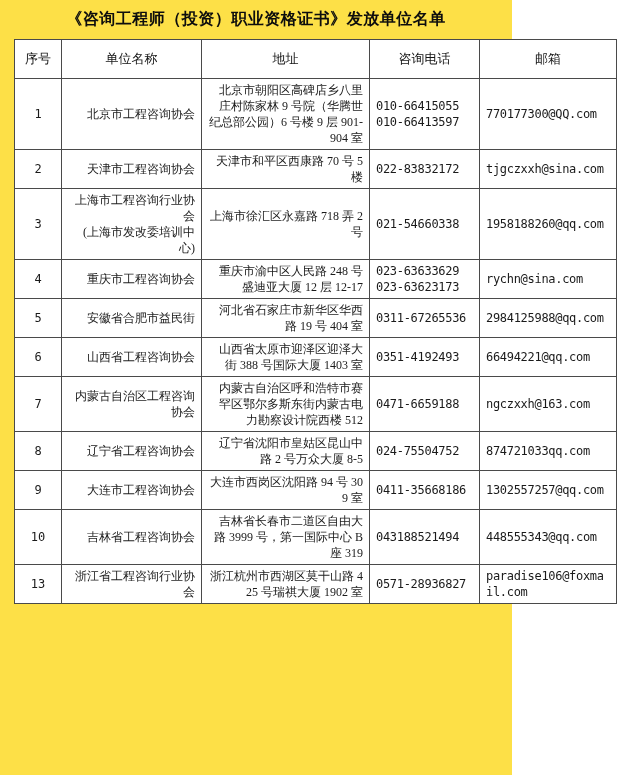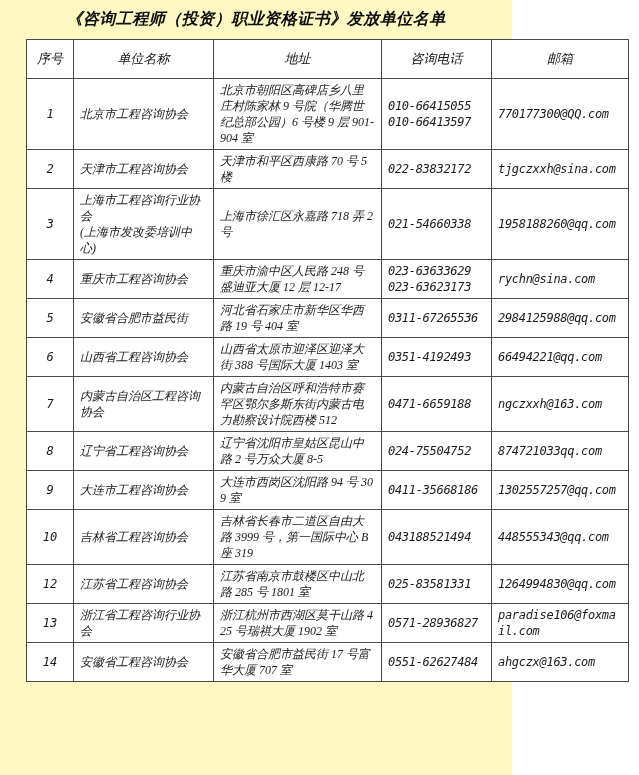--- a/index.html
+++ b/index.html
@@ -8,37 +8,36 @@
     background: #ffffff;
     width: 639px;
     font-family: "Liberation Serif", serif;
     color: #121212;
   }
   .page {
     width: 512px;
     min-height: 775px;
     box-sizing: border-box;
     padding-top: 9px;
-    background: #fef9c3;
-    font-style: italic;
+    background: #fde047;
   }
   .doc-title {
     text-align: center;
     font-size: 16px;
     font-weight: bold;
     font-family: "Liberation Sans", sans-serif;
     margin: 0 0 9px 0;
     letter-spacing: 0.5px;
     color: #0d0d0d;
   }
   table.units {
     border-collapse: collapse;
     table-layout: fixed;
     width: 602px;
-    margin-left: 26px;
+    margin-left: 14px;
     background: #ffffff;
   }
   col.c-no    { width: 47px; }
   col.c-name  { width: 140px; }
   col.c-addr  { width: 168px; }
   col.c-phone { width: 110px; }
   col.c-email { width: 137px; }
   th, td {
     border: 1px solid #4a4a4a;
     font-size: 12px;
@@ -54,21 +53,21 @@
     font-size: 13px;
     text-align: center;
     padding: 11px 4px;
     color: #141414;
   }
   td.cell-no {
     text-align: center;
     font-family: "DejaVu Sans Mono", monospace;
     color: #1a1a1a;
   }
-  td.cell-name, td.cell-addr { text-align: left; color: #1a1a1a; }
+  td.cell-name, td.cell-addr { text-align: right; color: #1a1a1a; }
   td.cell-phone, td.cell-email {
     text-align: left;
     font-family: "DejaVu Sans Mono", monospace;
     font-size: 12px;
     letter-spacing: -0.3px;
     color: #1a1a1a;
   }
 </style>
 </head>
 <body>
@@ -161,35 +160,21 @@
     <td class="cell-email">1302557257@qq.com</td>
   </tr>
         <tr>
     <td class="cell-no">10</td>
     <td class="cell-name">吉林省工程咨询协会</td>
     <td class="cell-addr">吉林省长春市二道区自由大路 3999 号，第一国际中心 B 座 319</td>
     <td class="cell-phone">043188521494</td>
     <td class="cell-email">448555343@qq.com</td>
   </tr>
         <tr>
-    <td class="cell-no">12</td>
-    <td class="cell-name">江苏省工程咨询协会</td>
-    <td class="cell-addr">江苏省南京市鼓楼区中山北路 285 号 1801 室</td>
-    <td class="cell-phone">025-83581331</td>
-    <td class="cell-email">1264994830@qq.com</td>
-  </tr>
-        <tr>
     <td class="cell-no">13</td>
     <td class="cell-name">浙江省工程咨询行业协会</td>
     <td class="cell-addr">浙江杭州市西湖区莫干山路 425 号瑞祺大厦 1902 室</td>
     <td class="cell-phone">0571-28936827</td>
     <td class="cell-email">paradise106@foxmail.com</td>
   </tr>
-        <tr>
-    <td class="cell-no">14</td>
-    <td class="cell-name">安徽省工程咨询协会</td>
-    <td class="cell-addr">安徽省合肥市益民街 17 号富华大厦 707 室</td>
-    <td class="cell-phone">0551-62627484</td>
-    <td class="cell-email">ahgczx@163.com</td>
-  </tr>
       </tbody>
   </table>
 </div>
 
 </body></html>

